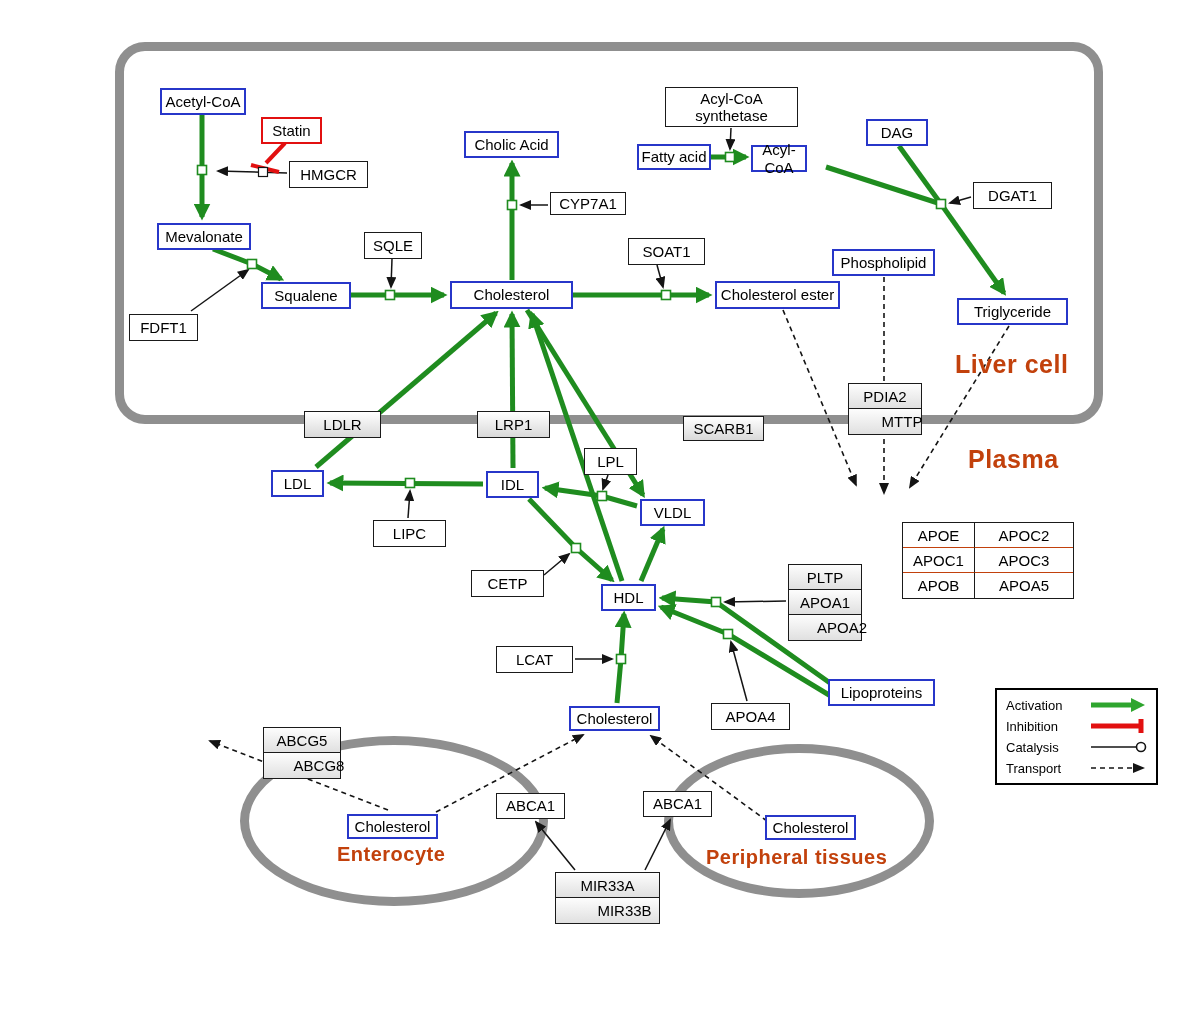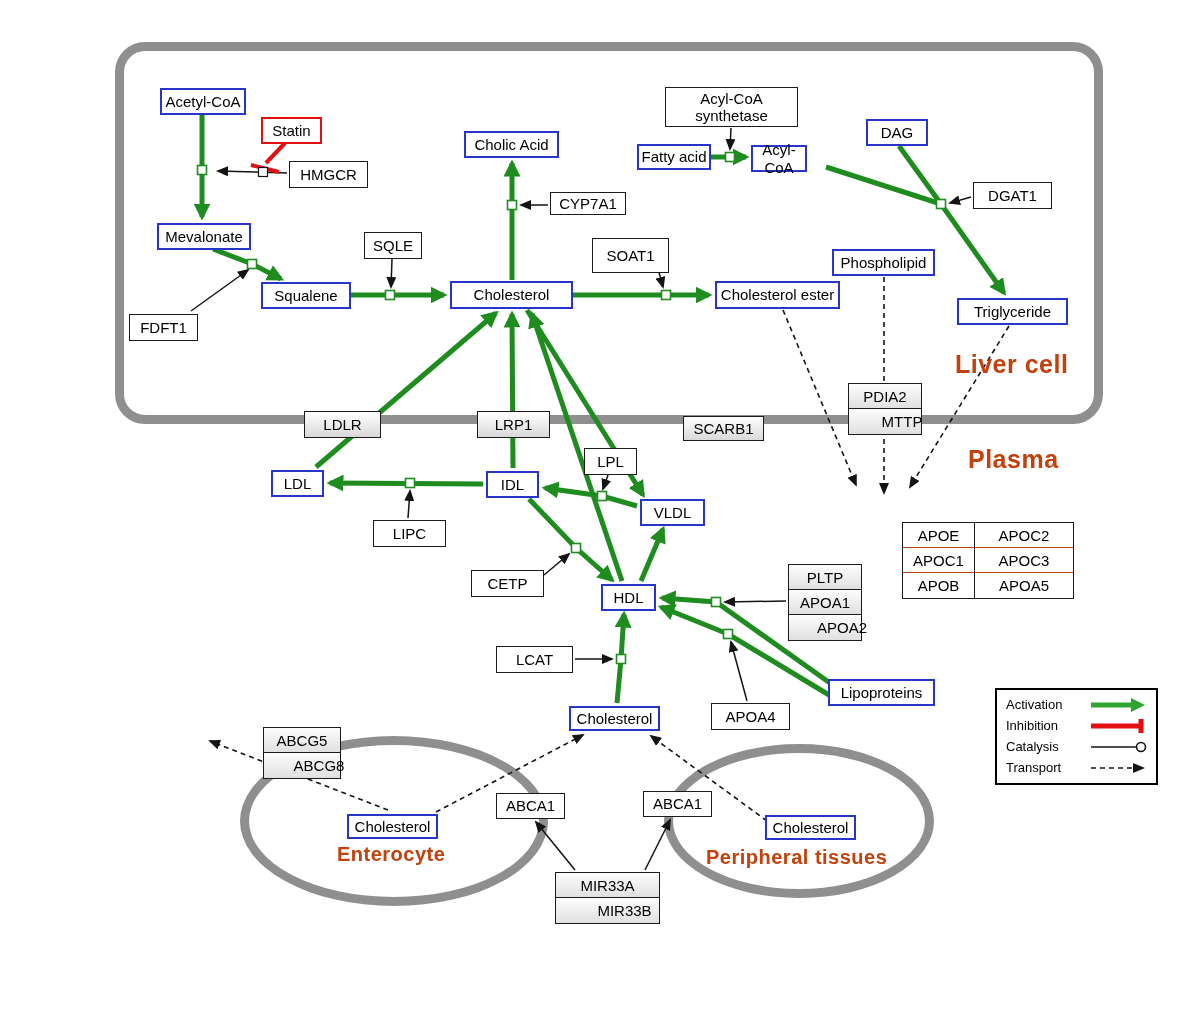--- a/index.html
+++ b/index.html
@@ -17,21 +17,21 @@
         border-bottom:1px solid #1a1a1a;background:linear-gradient(180deg,#fdfdfd,#e0e0e0);box-sizing:border-box;}
   .stack .row:last-child{border-bottom:none;padding-left:34px;}
   .biglabel{position:absolute;z-index:2;font-weight:bold;color:#c2410c;letter-spacing:.5px;}
   .apotable{position:absolute;z-index:2;display:grid;grid-template-columns:72px 98px;border:1px solid #1a1a1a;background:#fff;}
   .apotable .cell{display:flex;align-items:center;justify-content:center;height:25px;font-size:15px;
         border-right:1px solid #1a1a1a;border-bottom:1px solid #c2410c;box-sizing:border-box;}
   .apotable .cell:nth-child(2n){border-right:none;}
   .apotable .cell.lastrow{border-bottom:none;}
   .legend{position:absolute;z-index:2;border:2px solid #000;background:#fff;padding:7px 9px;
         display:flex;flex-direction:column;gap:5px;box-sizing:border-box;}
-  .lrow{display:flex;align-items:flex-start;justify-content:space-between;gap:10px;font-size:13px;color:#000;}
+  .lrow{display:flex;align-items:center;justify-content:space-between;gap:10px;font-size:13px;color:#000;}
 </style>
 </head>
 <body>
 
 <div id="canvas">
 
   <div class="comp" style="left:115px;top:42px;width:988px;height:382px;border-radius:30px;"></div>
   <div class="comp" style="left:240px;top:736px;width:308px;height:170px;border-radius:50%;"></div>
   <div class="comp" style="left:664px;top:744px;width:270px;height:154px;border-radius:50%;"></div>
 
@@ -141,21 +141,21 @@
     </div>
   <div class="node metab" style="left:464px;top:131px;width:95px;height:27px">
       <span>Cholic Acid</span>
     </div>
   <div class="node enz" style="left:550px;top:192px;width:76px;height:23px">
       <span>CYP7A1</span>
     </div>
   <div class="node metab" style="left:450px;top:281px;width:123px;height:28px">
       <span>Cholesterol</span>
     </div>
-  <div class="node enz" style="left:592px;top:238px;width:77px;height:35px">
+  <div class="node enz" style="left:628px;top:238px;width:77px;height:27px">
       <span>SOAT1</span>
     </div>
   <div class="node metab" style="left:715px;top:281px;width:125px;height:28px">
       <span>Cholesterol ester</span>
     </div>
   <div class="node metab" style="left:637px;top:144px;width:74px;height:26px">
       <span>Fatty acid</span>
     </div>
   <div class="node enz" style="left:665px;top:87px;width:133px;height:40px">
       <span>Acyl-CoA synthetase</span>

